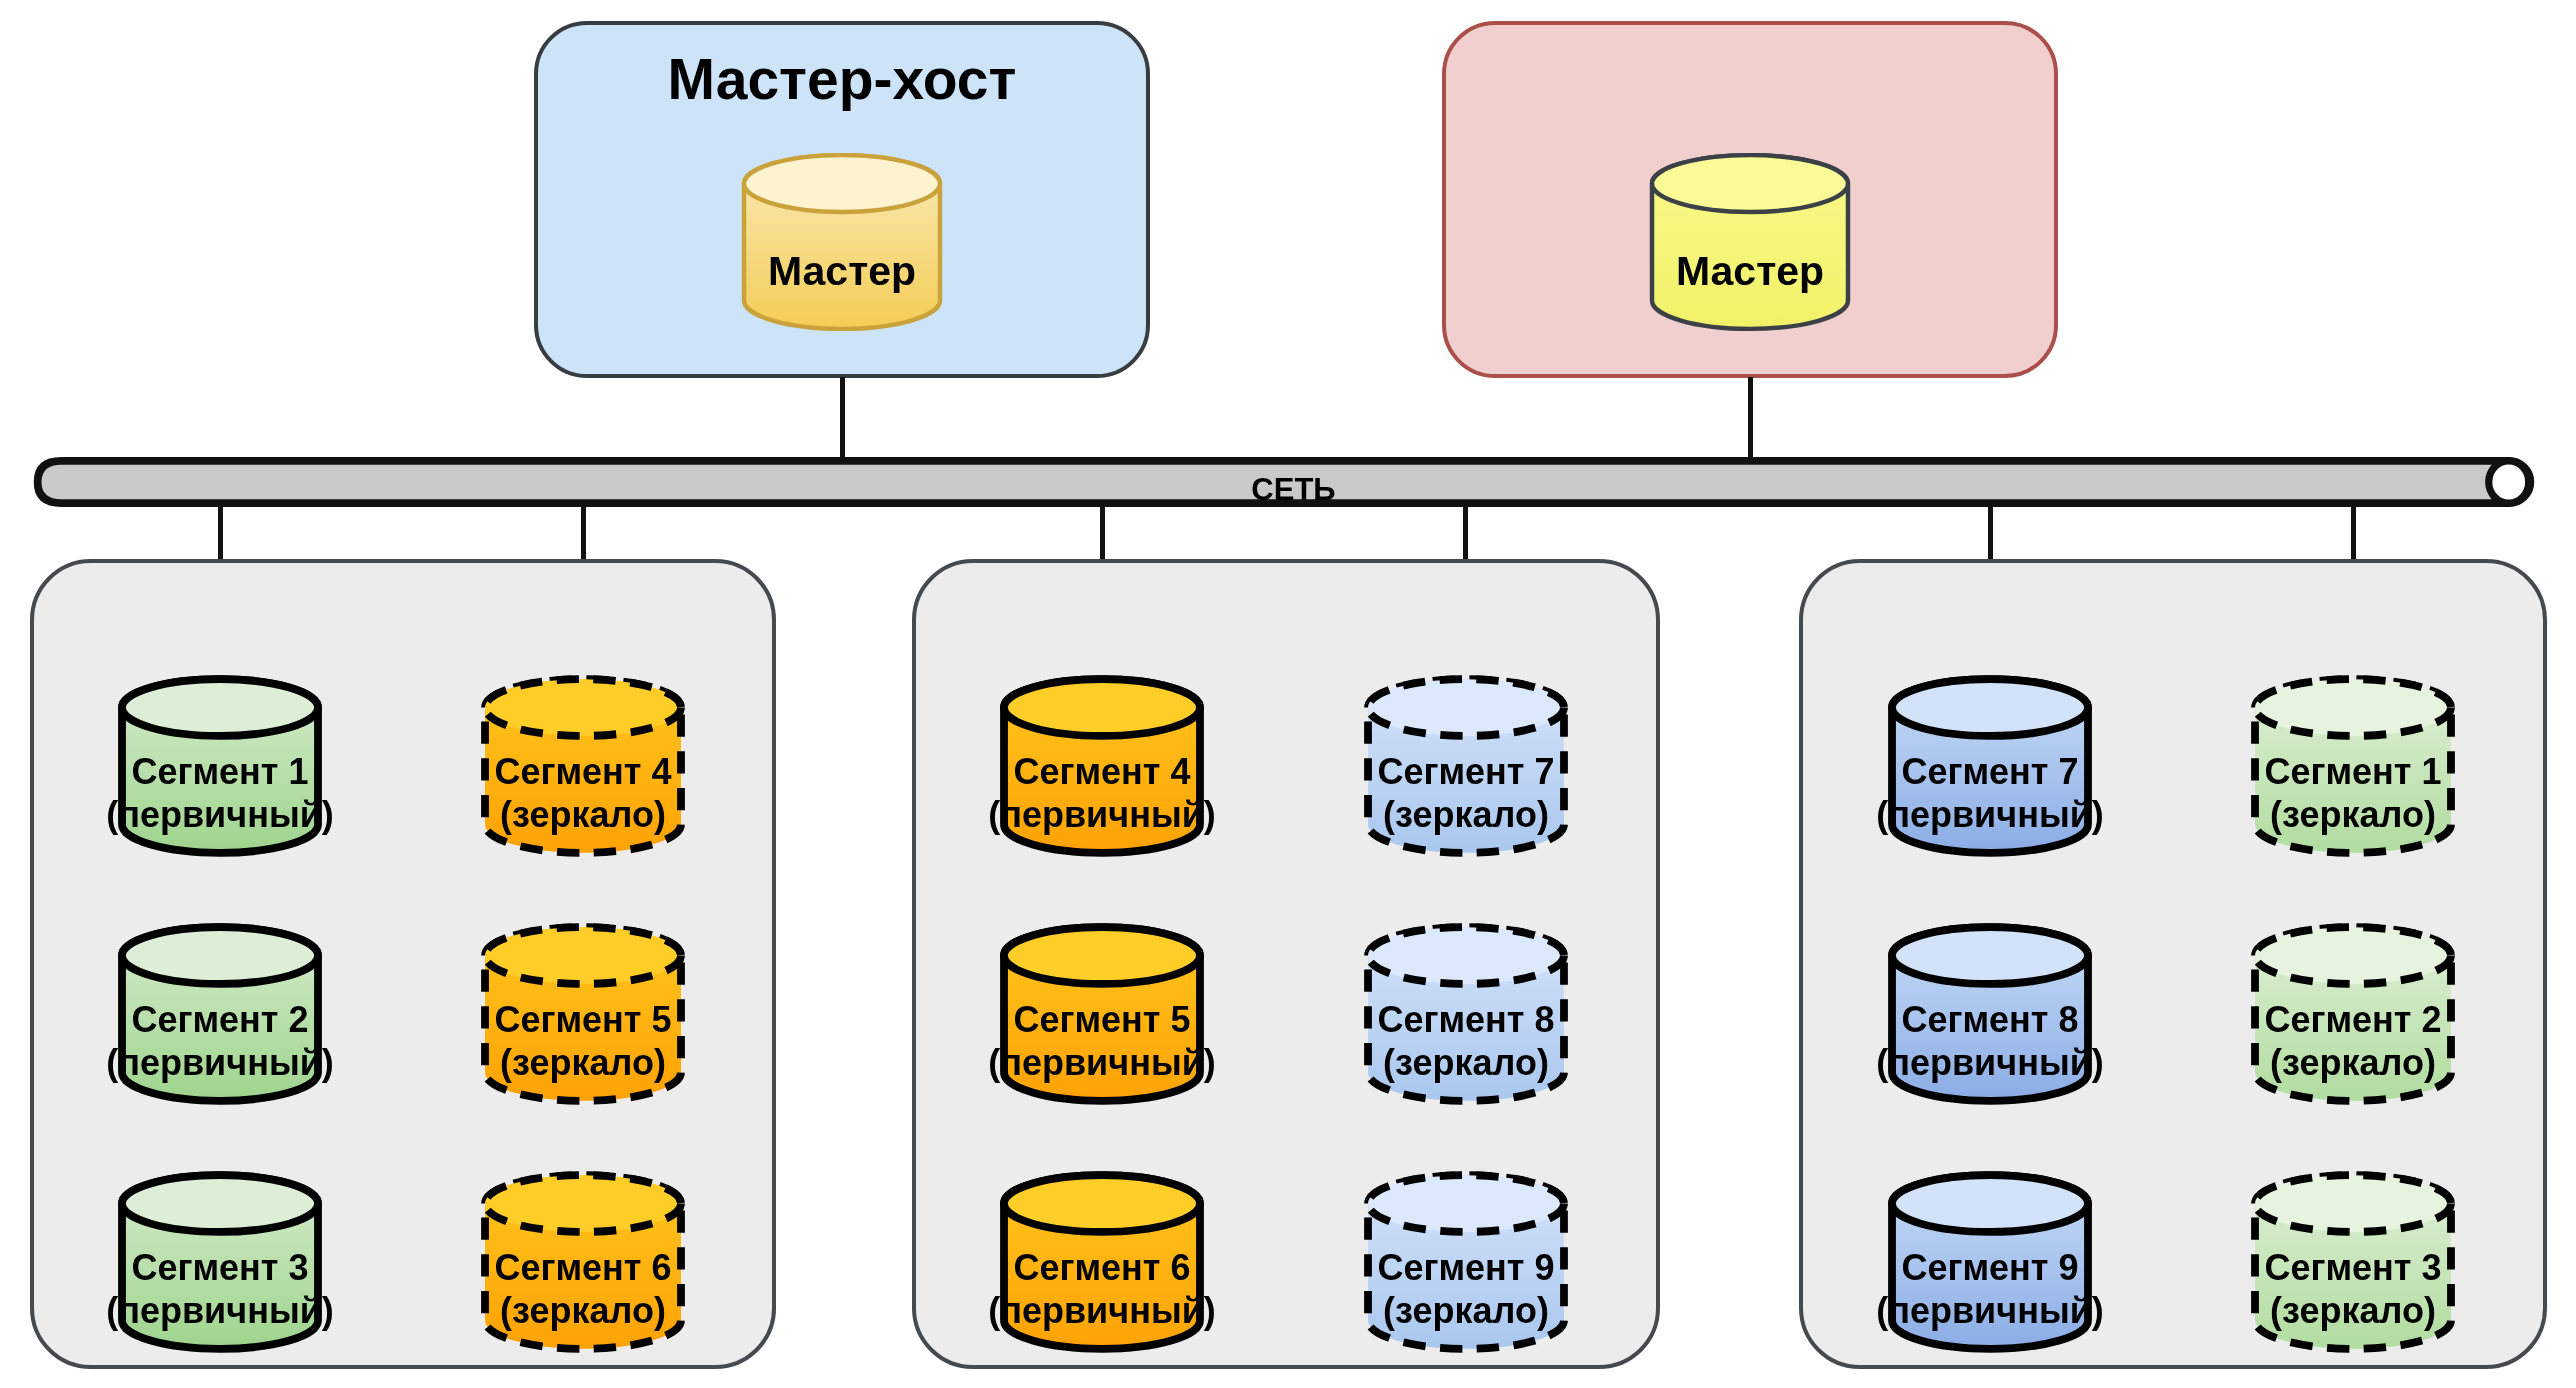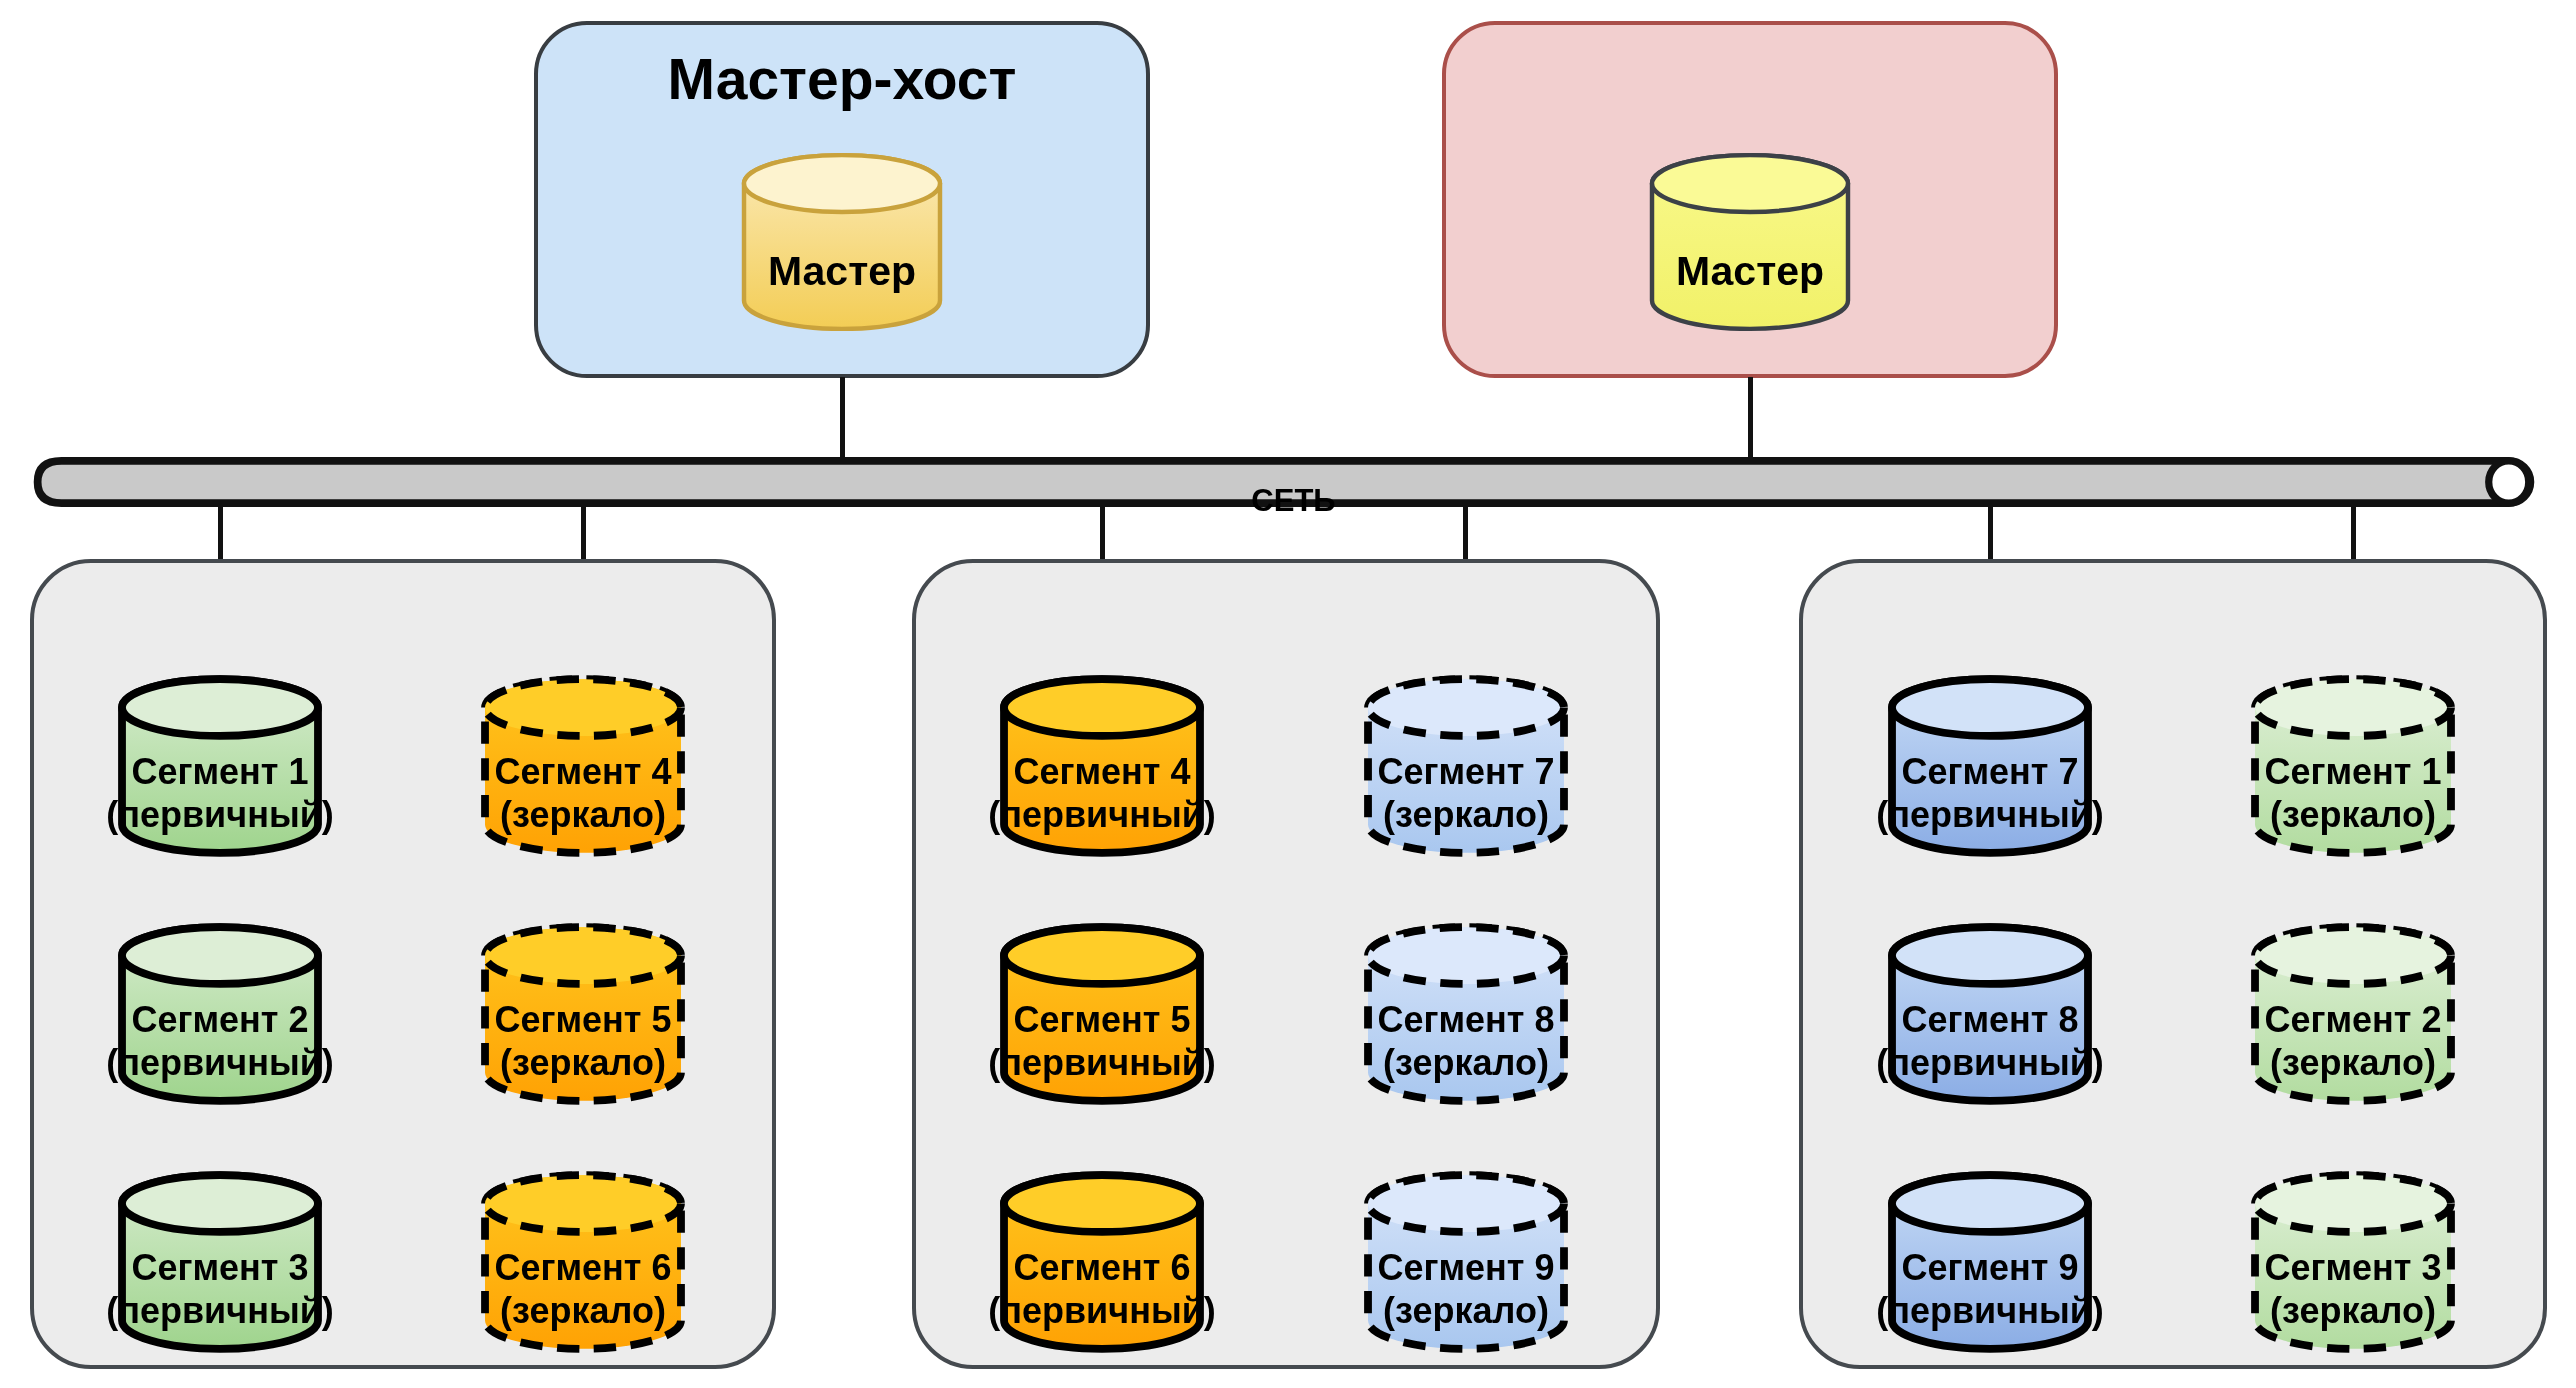--- a/index.html
+++ b/index.html
@@ -17,21 +17,21 @@
   .seg3{left:1799px;width:748px;}
   .box-title{position:absolute;text-align:center;font-size:57px;line-height:1.1;letter-spacing:0;}
   .master-title{left:534px;top:48px;width:616px;}
   .standby-title{left:1442px;top:48px;width:616px;}
   .seg-title{top:586px;}
   .seg-title.t1{left:29.5px;width:746px;}
   .seg-title.t2{left:912px;width:748px;}
   .seg-title.t3{left:1799px;width:748px;}
   
   .net{position:absolute;left:29.5px;top:457px;width:2528px;height:50px;}
-  .net-label{position:absolute;left:29.5px;top:481px;width:2528px;height:40px;
+  .net-label{position:absolute;left:29.5px;top:470px;width:2528px;height:40px;
     display:flex;align-items:center;justify-content:center;font-size:31px;}
   
   .vline{position:absolute;width:5px;background:#111;}
   .vl-top{top:377px;height:82px;}
   .vl-bot{top:504px;height:57px;}
   
   .cyl{position:absolute;width:206px;height:184px;}
   .cyl svg{position:absolute;left:0;top:0;overflow:visible;}
   .cyl .body,.cyl .rim{stroke:#000;stroke-width:14;}
   .cyl.dashed .body,.cyl.dashed .rim{stroke-dasharray:40 26;}

